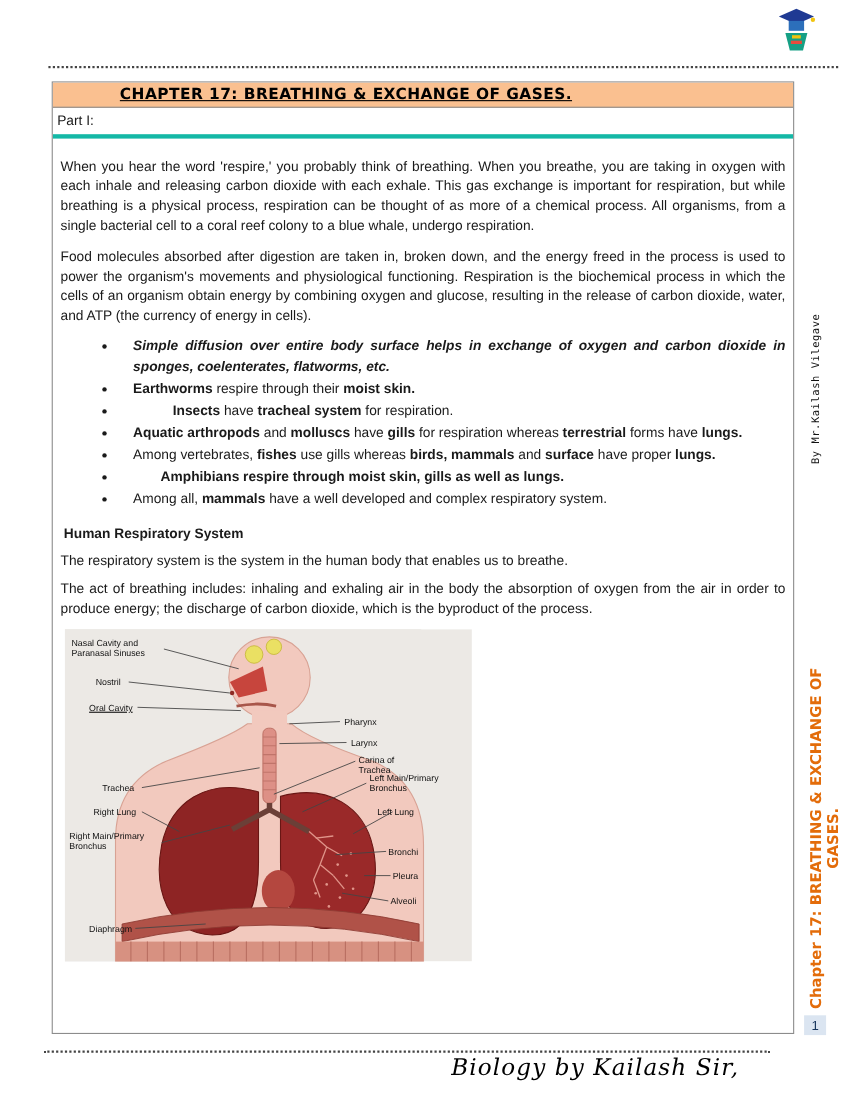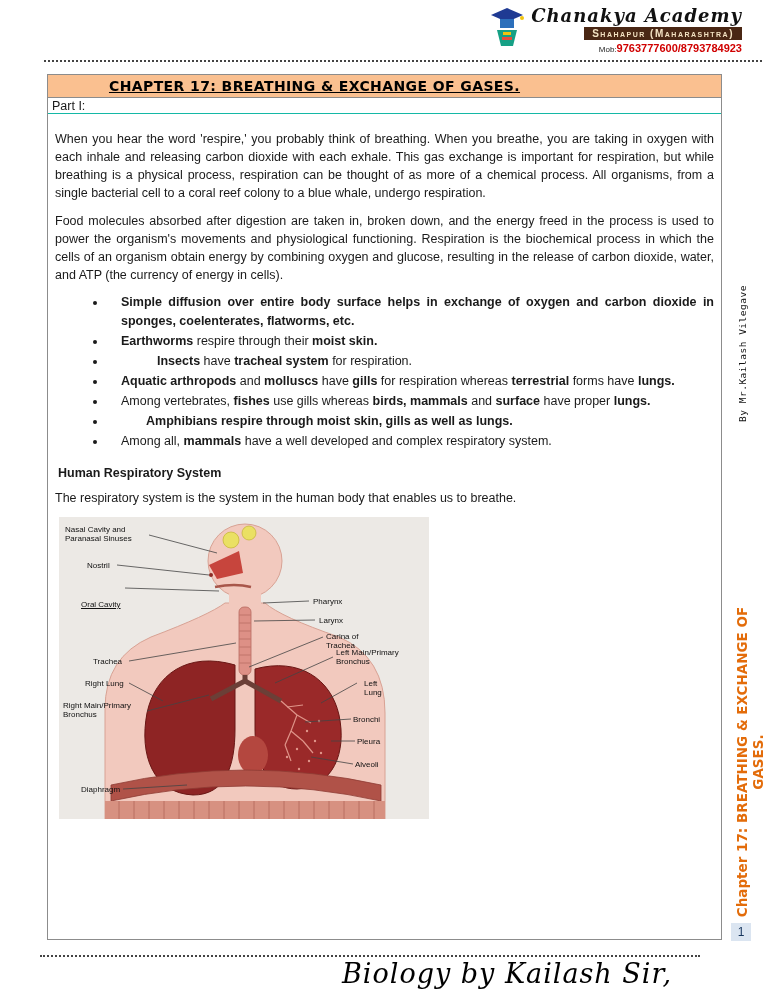--- a/index.html
+++ b/index.html
@@ -16,21 +16,21 @@
   .mob-line { font-size:8px; color:#222; margin-top:2px; }
   .mob-number { color:#d00000; font-weight:bold; font-size:11px; }
 
   .dotted-top { position:absolute; top:60px; left:44px; right:6px; border-top:2px dotted #444; }
   .dotted-bottom { position:absolute; top:955px; left:40px; width:660px; border-top:2px dotted #444; }
 
   
   .frame { position:absolute; left:47px; top:74px; width:675px; height:866px; border:1px solid #8c8c8c; overflow:hidden; background:#fff; }
   .title-bar { height:23px; background:#fac090; border-bottom:1px solid #8c8c8c; display:flex; align-items:center; justify-content:center; padding-right:140px; }
   .chapter-title { font-weight:bold; font-size:14px; letter-spacing:0.4px; text-decoration:underline; color:#000; font-family:"DejaVu Sans", sans-serif; }
-  .part-row { height:16px; border-bottom:1px solid #14b8a6; display:flex; align-items:center; padding-left:4px; font-size:12.5px; }
+  .part-row { height:28px; border-bottom:4px solid #14b8a6; display:flex; align-items:center; padding-left:4px; font-size:12.5px; }
   .body-copy { padding:0 7px; }
   .para { font-size:12.5px; line-height:18px; text-align:justify; color:#1a1a1a; }
   .p1 { margin-top:16px; }
   .p2 { margin-top:10px; }
   .sec-heading { font-size:12.5px; font-weight:bold; margin-top:12px; }
   .intro { margin-top:9px; }
   ul.organ-list { margin-top:9px; padding-left:52px; }
   ul.organ-list li { font-size:12.5px; line-height:19px; text-align:justify; padding-left:14px; margin-bottom:1px; }
   .hrs-heading { margin-top:15px; padding-left:3px; }
   .hp1 { margin-top:9px; }
@@ -44,72 +44,66 @@
   
   .by-author { position:absolute; left:672px; top:348px; width:140px; text-align:center;
     transform:rotate(-90deg); font-family:"DejaVu Sans Mono", monospace; font-size:9.5px; color:#111; letter-spacing:0.5px; }
   .chapter-vertical { position:absolute; left:568px; top:746px; width:364px; text-align:center;
     transform:rotate(-90deg); font-family:"DejaVu Sans", sans-serif; font-weight:bold; font-size:13.5px; color:#e36c0a; }
 
   
   .page-number { position:absolute; right:17px; top:923px; width:20px; height:18px; background:#dbe5f1;
     color:#17365d; font-size:12px; display:flex; align-items:center; justify-content:center; }
   .footer-script { position:absolute; right:96px; top:958px; font-family:"DejaVu Serif", serif; font-style:italic;
-    font-size:27px; color:#000; letter-spacing:1px; }
+    font-size:21px; color:#000; letter-spacing:1px; }
 </style>
 </head>
 <body>
 
 <div class="page">
 
   <div class="logo-block">
     <svg class="logo-icon" viewBox="0 0 36 44">
       <polygon points="18,2 34,9 18,16 2,9" fill="#1f3a93"></polygon>
       <rect x="11" y="13" width="14" height="9" fill="#2c6fbb"></rect>
       <polygon points="8,24 28,24 24,40 12,40" fill="#16a085"></polygon>
       <rect x="14" y="26" width="8" height="3" fill="#f1c40f"></rect>
       <rect x="13" y="31" width="10" height="3" fill="#e74c3c"></rect>
       <circle cx="33" cy="12" r="2" fill="#f1c40f"></circle>
     </svg>
-    <div class="logo-texts">
-      <div class="academy-name">Chanakya Academy</div>
-      <div class="academy-loc">Shahapur (Maharashtra)</div>
-      <div class="mob-line">
-        <span>Mob:</span><span class="mob-number">9763777600/8793784923</span>
-      </div>
-    </div>
   </div>
 
   <div class="dotted-top"></div>
 
   <div class="frame">
     <div class="title-bar">
       <span class="chapter-title">CHAPTER 17: BREATHING &amp; EXCHANGE OF GASES.</span>
     </div>
     <div class="part-row">
       <span>Part I:</span>
     </div>
 
     <div class="body-copy">
       <p class="para p1">When you hear the word 'respire,' you probably think of breathing. When you breathe, you are taking in oxygen with each inhale and releasing carbon dioxide with each exhale. This gas exchange is important for respiration, but while breathing is a physical process, respiration can be thought of as more of a chemical process. All organisms, from a single bacterial cell to a coral reef colony to a blue whale, undergo respiration.</p>
       <p class="para p2">Food molecules absorbed after digestion are taken in, broken down, and the energy freed in the process is used to power the organism's movements and physiological functioning. Respiration is the biochemical process in which the cells of an organism obtain energy by combining oxygen and glucose, resulting in the release of carbon dioxide, water, and ATP (the currency of energy in cells).</p>
 
 
       <ul class="organ-list">
-        <li><span style="font-weight: bold;">Simple diffusion over entire body surface helps in exchange of oxygen and carbon dioxide in sponges, coelenterates, flatworms, etc.</span></li>
+        <li><span style="font-weight: bold; font-style: italic;">Simple diffusion over entire body surface helps in exchange of oxygen and carbon dioxide in sponges, coelenterates, flatworms, etc.</span></li>
         <li><span style="font-weight: bold;">Earthworms</span><span> respire through their </span><span style="font-weight: bold;">moist skin.</span></li>
         <li><span style="font-weight: bold; margin-left: 36px;">Insects</span><span> have </span><span style="font-weight: bold;">tracheal system</span><span> for respiration.</span></li>
         <li><span style="font-weight: bold;">Aquatic arthropods</span><span> and </span><span style="font-weight: bold;">molluscs</span><span> have </span><span style="font-weight: bold;">gills</span><span> for respiration whereas </span><span style="font-weight: bold;">terrestrial</span><span> forms have </span><span style="font-weight: bold;">lungs.</span></li>
         <li><span>Among vertebrates, </span><span style="font-weight: bold;">fishes</span><span> use gills whereas </span><span style="font-weight: bold;">birds, mammals</span><span> and </span><span style="font-weight: bold;">surface</span><span> have proper </span><span style="font-weight: bold;">lungs.</span></li>
         <li><span style="font-weight: bold; margin-left: 25px;">Amphibians respire through moist skin, gills as well as lungs.</span></li>
         <li><span>Among all, </span><span style="font-weight: bold;">mammals</span><span> have a well developed and complex respiratory system.</span></li>
       </ul>
 
       <div class="sec-heading hrs-heading">Human Respiratory System</div>
       <p class="para hp1">The respiratory system is the system in the human body that enables us to breathe.</p>
+      <p class="para hp2">The act of breathing includes: inhaling and exhaling air in the body the absorption of oxygen from the air in order to produce energy; the discharge of carbon dioxide, which is the byproduct of the process.</p>
 
       <div class="diagram">
         <svg viewBox="0 0 370 302" width="370" height="302" preserveAspectRatio="none">
           <rect width="370" height="302" fill="#ece9e5"></rect>
 
           <path d="M46,302 L46,192 Q46,140 92,120 Q150,98 166,86 L206,86 Q222,100 280,120 Q326,140 326,196 L326,302 Z" fill="#f2c9be" stroke="#d8a294" stroke-width="1"></path>
 
           <circle cx="186" cy="44" r="37" fill="#f2c9be" stroke="#d8a294"></circle>
           <circle cx="172" cy="23" r="8" fill="#eae063" stroke="#c8b83e" stroke-width="0.8"></circle>
           <circle cx="190" cy="16" r="7" fill="#eae063" stroke="#c8b83e" stroke-width="0.8"></circle>
@@ -193,28 +187,28 @@
             <line x1="298" y1="166" x2="262" y2="186"></line>
             <line x1="88" y1="194" x2="150" y2="178"></line>
             <line x1="292" y1="202" x2="246" y2="205"></line>
             <line x1="296" y1="224" x2="272" y2="224"></line>
             <line x1="294" y1="247" x2="252" y2="240"></line>
             <line x1="64" y1="272" x2="128" y2="268"></line>
           </g>
         </svg>
         <div class="dlabel" style="left:6px; top:8px; width:82px;">Nasal Cavity and Paranasal Sinuses</div>
         <div class="dlabel" style="left:28px; top:44px;">Nostril</div>
-        <div class="dlabel" style="left:22px; top:83px;text-decoration:underline;">Oral Cavity</div>
+        <div class="dlabel" style="left:22px; top:67px;text-decoration:underline;">Oral Cavity</div>
         <div class="dlabel" style="left:254px; top:80px;">Pharynx</div>
         <div class="dlabel" style="left:260px; top:99px;">Larynx</div>
         <div class="dlabel" style="left:267px; top:115px;">Carina of Trachea</div>
         <div class="dlabel" style="left:277px; top:131px; width:88px;">Left Main/Primary Bronchus</div>
         <div class="dlabel" style="left:34px; top:140px;">Trachea</div>
         <div class="dlabel" style="left:26px; top:162px;">Right Lung</div>
-        <div class="dlabel" style="left:305px; top:162px;">Left Lung</div>
+        <div class="dlabel" style="left:284px; top:162px;">Left Lung</div>
         <div class="dlabel" style="left:4px; top:184px; width:84px;">Right Main/Primary Bronchus</div>
         <div class="dlabel" style="left:294px; top:198px;">Bronchi</div>
         <div class="dlabel" style="left:298px; top:220px;">Pleura</div>
         <div class="dlabel" style="left:296px; top:243px;">Alveoli</div>
         <div class="dlabel" style="left:22px; top:268px;">Diaphragm</div>
       </div>
     </div>
   </div>
 
   <div class="by-author">By Mr.Kailash Vilegave</div>

